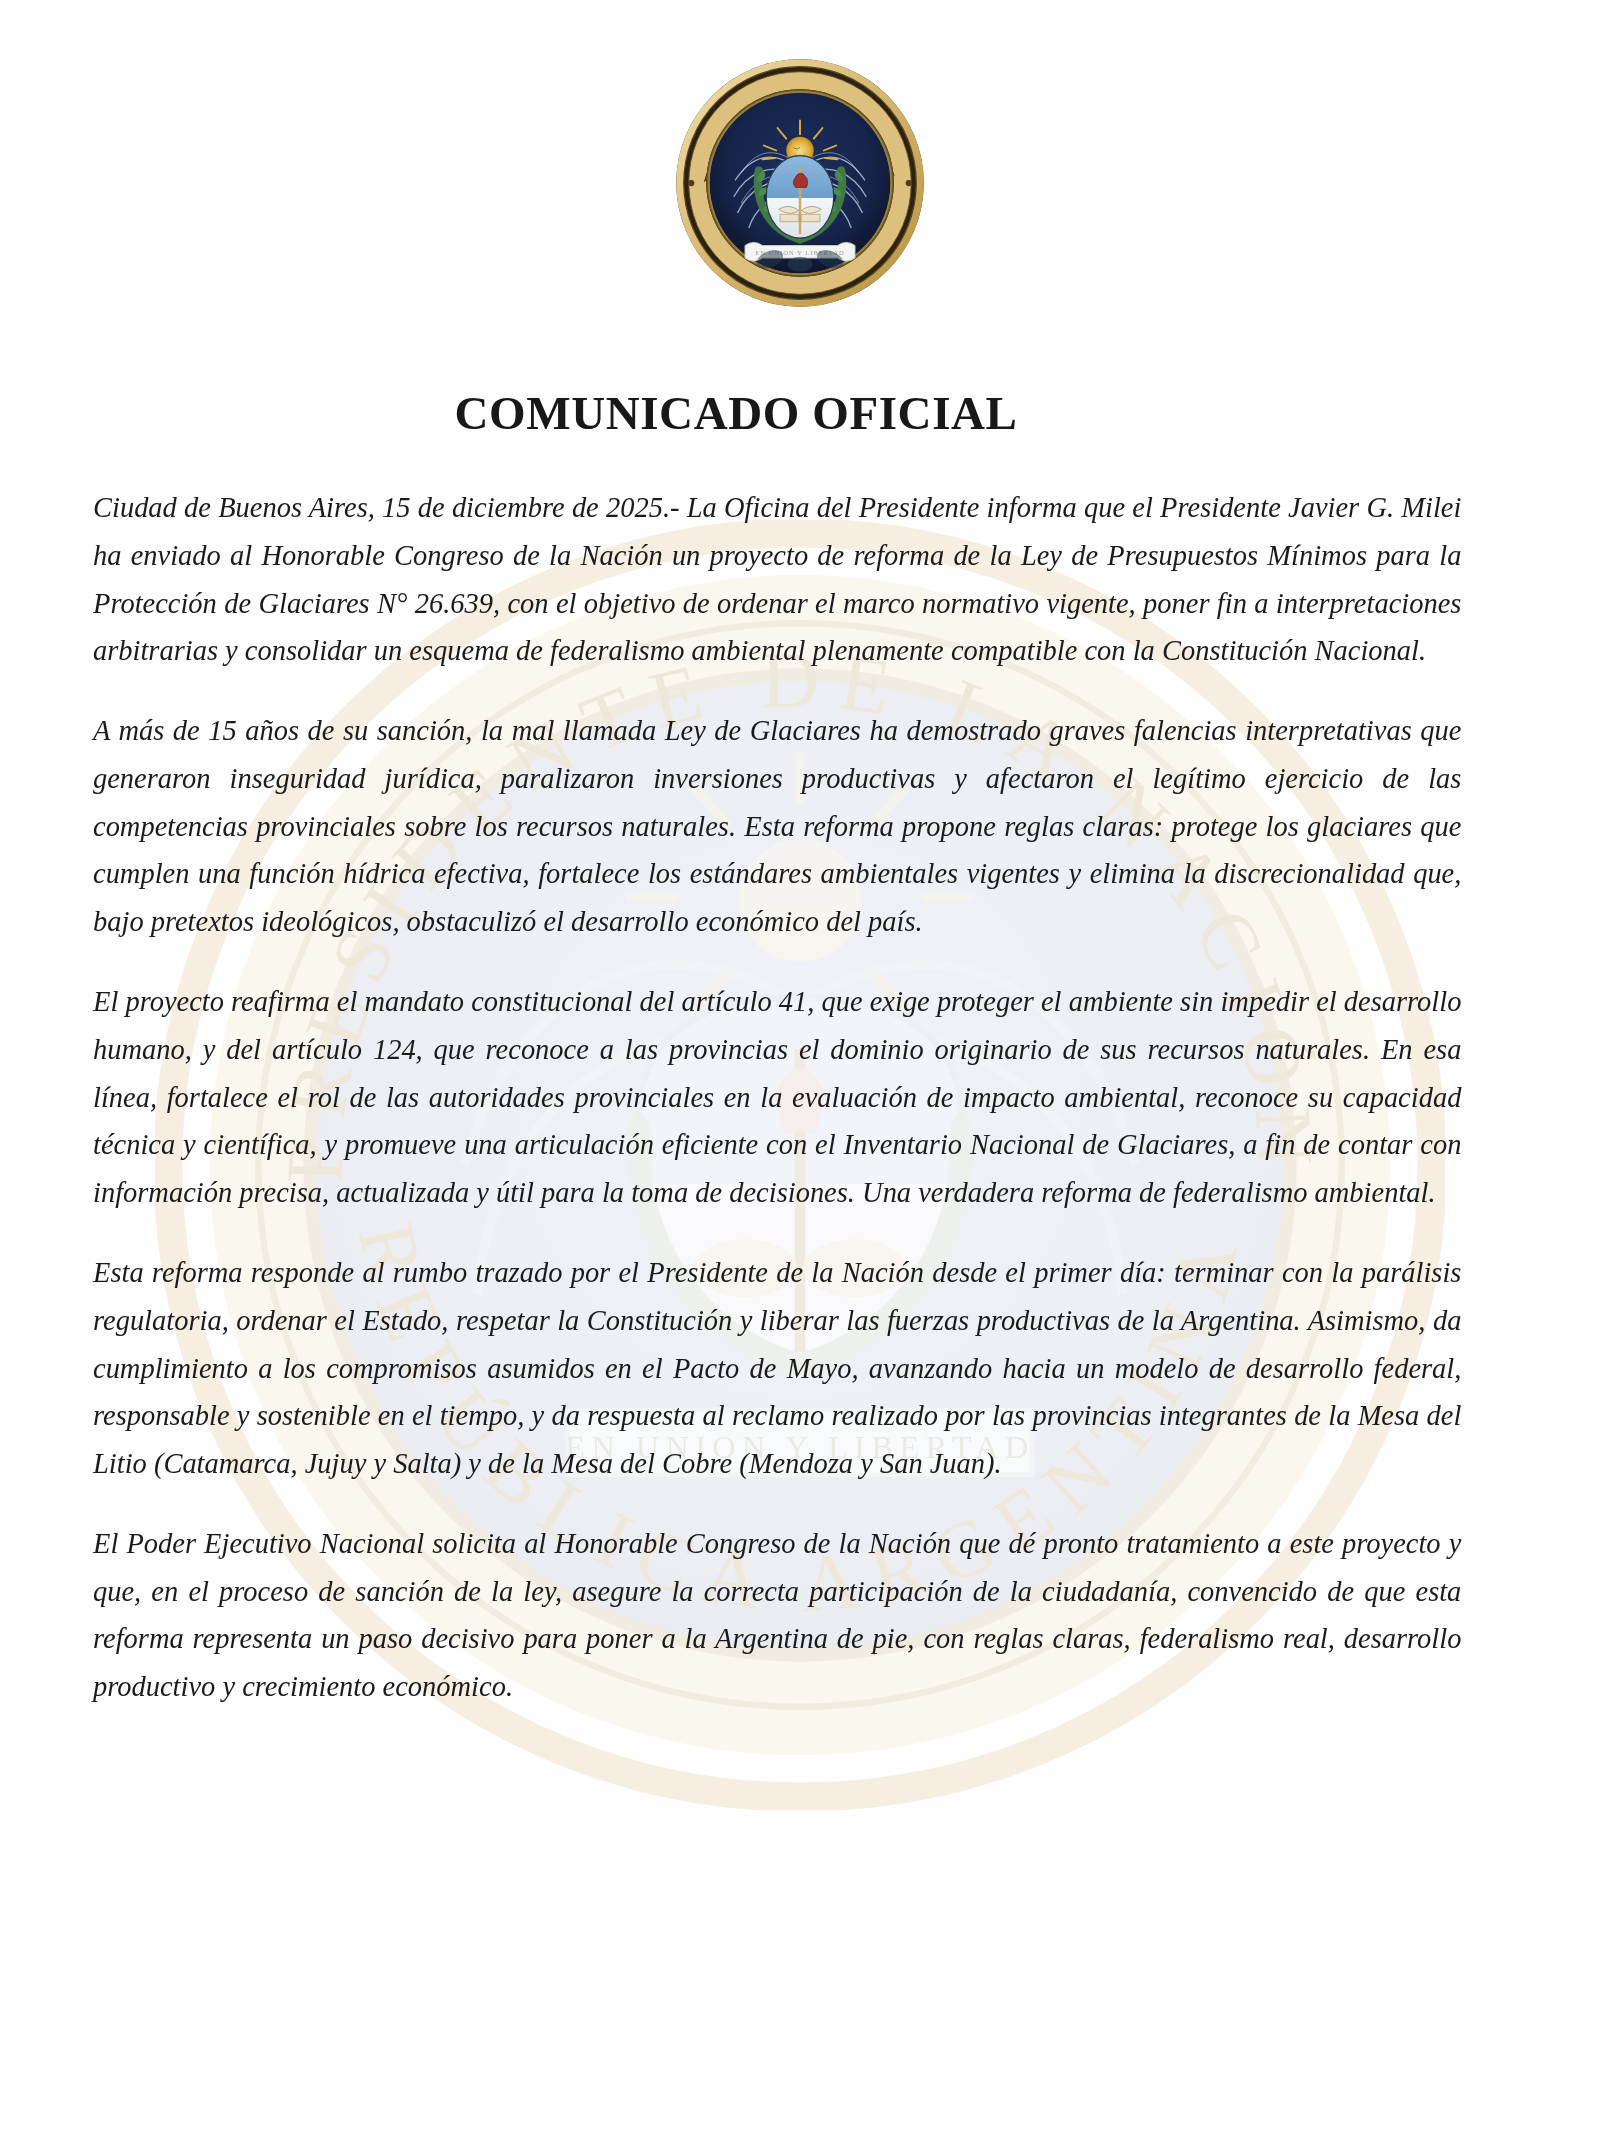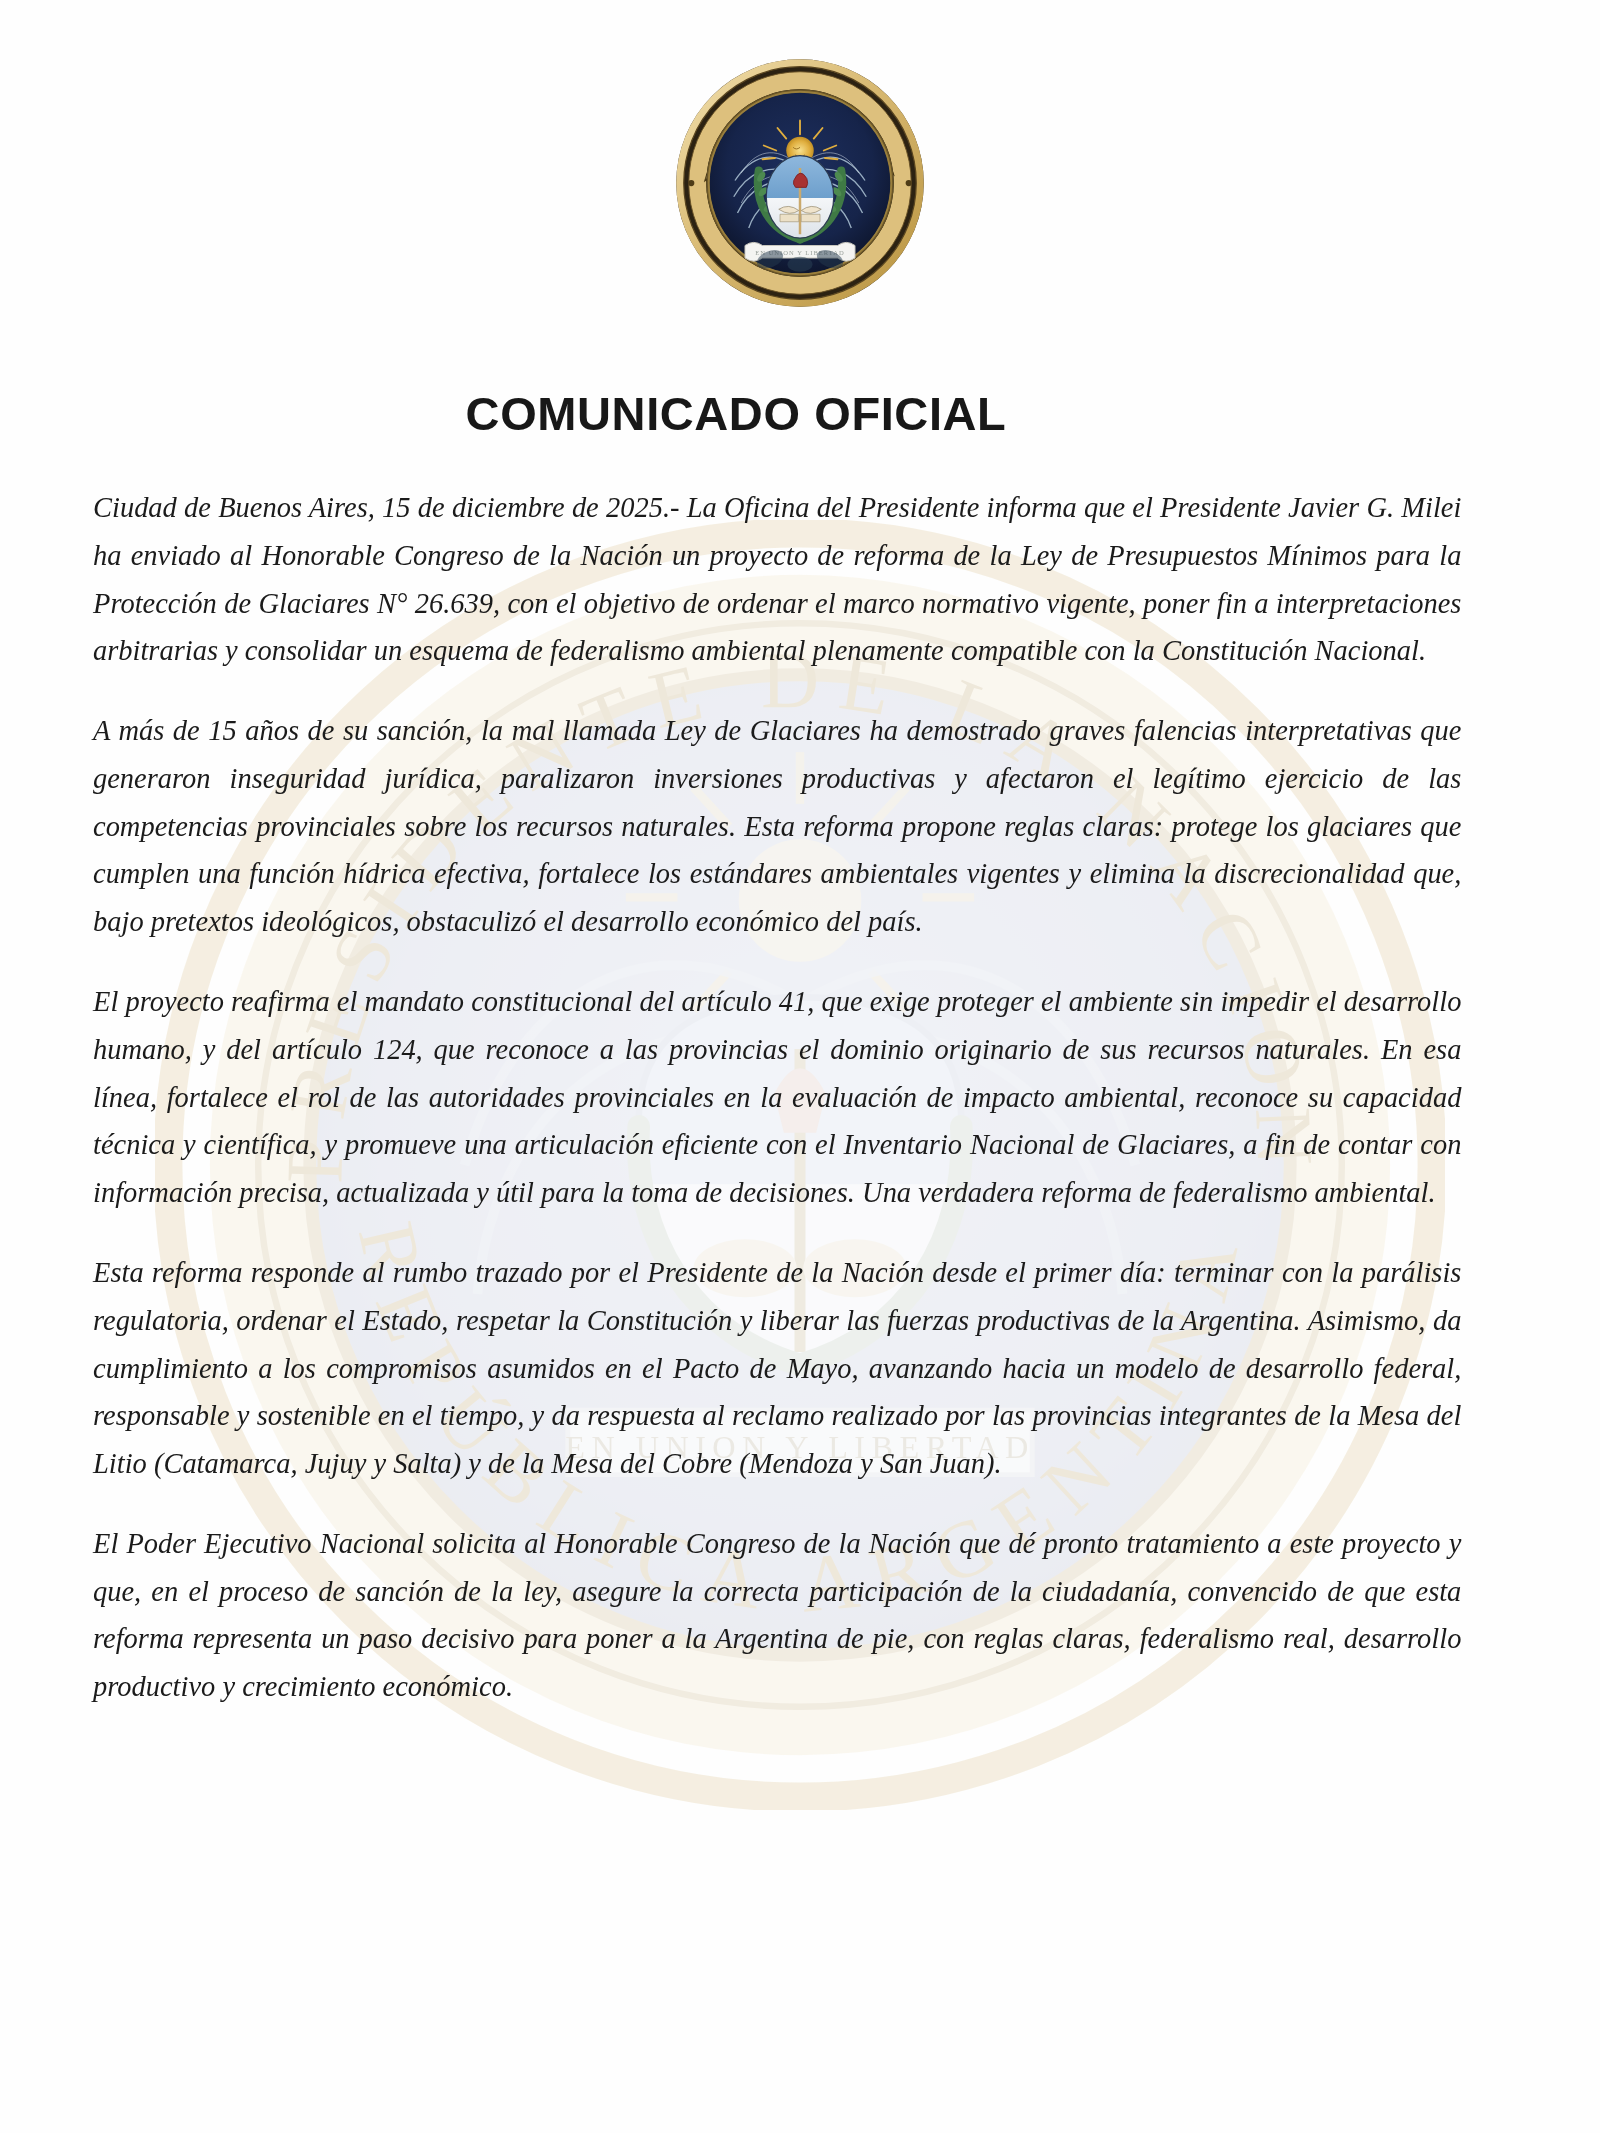--- a/index.html
+++ b/index.html
@@ -45,21 +45,21 @@
   .seal-wrap svg { width: 100%; height: 100%; display: block; }
 
   
   .doc-title {
     position: absolute;
     top: 355px;
     left: 0;
     width: 1472px;
     text-align: center;
     z-index: 3;
-    font-family: Liberation Sans, sans-serif;
+    font-family: Liberation Serif, serif;
     font-weight: bold;
     font-size: 47px;
     letter-spacing: 0.6px;
     color: #181818;
   }
 
   
   .body-area {
     position: absolute;
     top: 484px;

